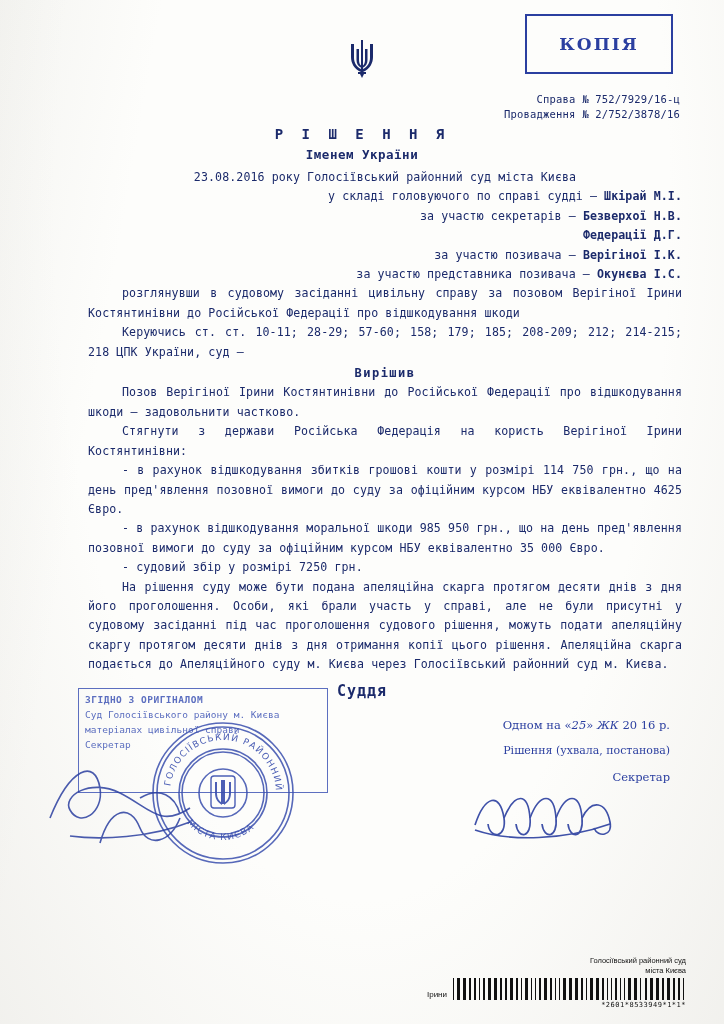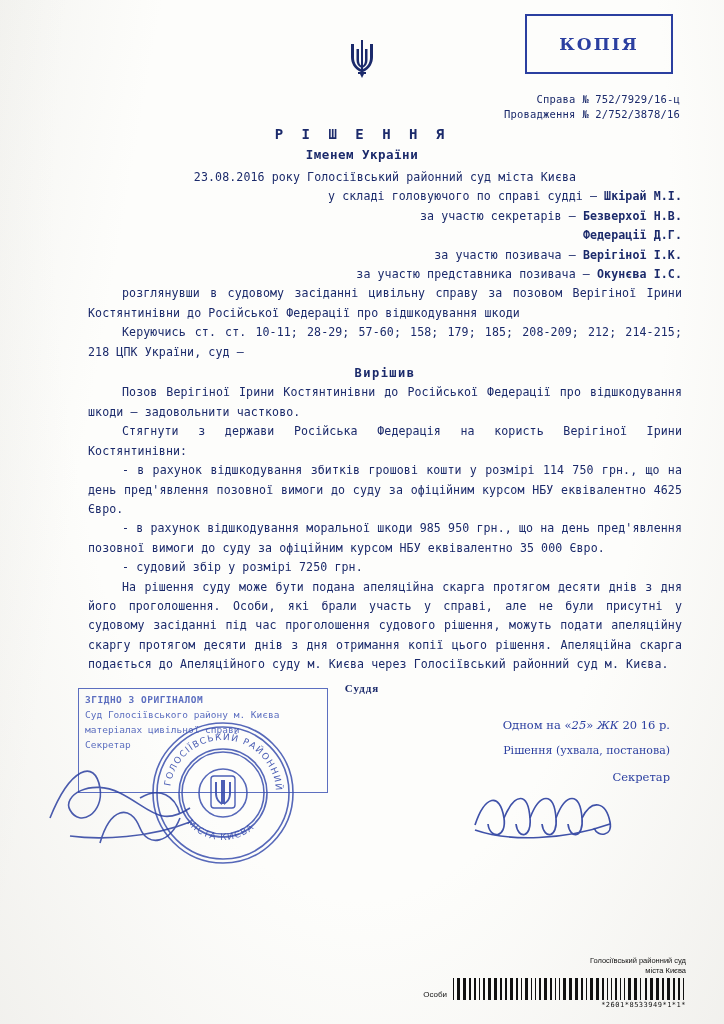--- a/index.html
+++ b/index.html
@@ -105,23 +105,22 @@
     margin: 2px 0 0 0;
   }
   .p { margin: 0; }
   .sign-label {
     position: absolute;
     top: 682px;
     left: 0;
     right: 0;
     text-align: center;
     font-weight: bold;
-    font-size: 11px;
+    font-size: 15px;
     letter-spacing: 1px;
-    font-family: Liberation Serif, serif;
   }
   
   .round-stamp {
     position: absolute;
     left: 148px;
     top: 718px;
     width: 150px;
     height: 150px;
   }
   .round-stamp svg { display:block; }
@@ -328,21 +327,21 @@
       <span>20 16 р.</span>
     </div>
     <div class="row small">Рішення (ухвала, постанова)</div>
     <div class="row">Секретар</div>
   </div>
 
   <div class="footer">
     <div>Голосіївський районний суд</div>
     <div>міста Києва</div>
     <div style="display:flex; align-items:flex-end; justify-content:flex-end; gap:6px;">
-      <span style="font-size:8px;">Особи</span>
+      <span style="font-size:8px;">Ірини</span>
       <span class="barcode" id="barcode">
           <i style="width: 1px;"></i>
           <i style="width: 1px; background: transparent;"></i>
           <i style="width: 3px;"></i>
           <i style="width: 1px; background: transparent;"></i>
           <i style="width: 3px;"></i>
           <i style="width: 1px; background: transparent;"></i>
           <i style="width: 2px;"></i>
           <i style="width: 1px; background: transparent;"></i>
           <i style="width: 2px;"></i>

